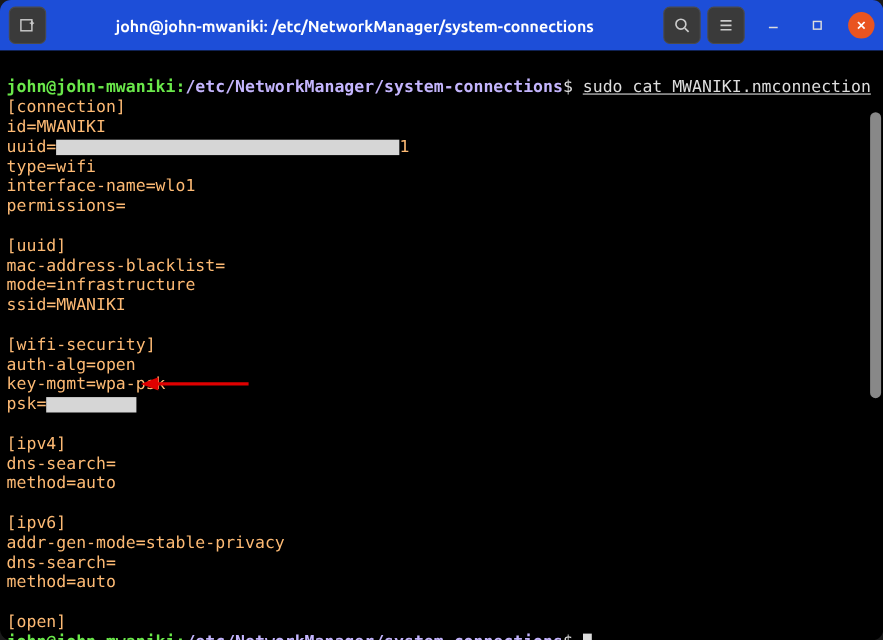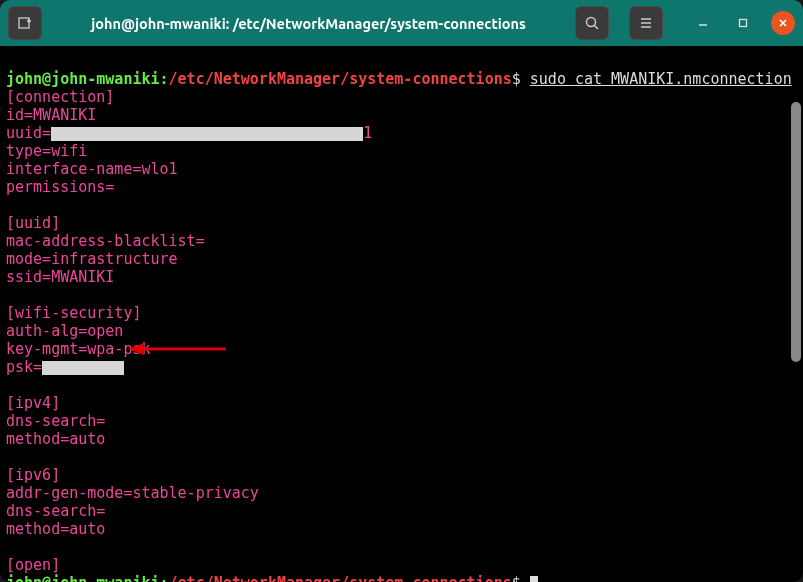--- a/index.html
+++ b/index.html
@@ -6,25 +6,25 @@
   body {
     width: 803px;
     height: 582px;
     background: #1a1a1a;
     font-family: 'DejaVu Sans Mono', 'Ubuntu Mono', monospace;
     overflow: hidden;
     border-radius: 10px;
   }
   .titlebar {
     height: 46px;
-    background: #0f766e;
+    background: #1d4ed8;
     display: flex;
     align-items: center;
     padding: 0 8px;
-    gap: 20px;
+    gap: 6px;
   }
   .tb-btn {
     width: 34px;
     height: 34px;
     border-radius: 6px;
     background: #3a3a3a;
     border: 1px solid #4a4a4a;
     display: flex;
     align-items: center;
     justify-content: center;
@@ -54,24 +54,24 @@
     background: #000;
     height: 536px;
     padding: 6px 4px 0 6px;
     font-size: 15px;
     line-height: 18px;
     color: #ddd;
     white-space: pre;
     overflow: hidden;
   }
   .prompt-user { color: #6ae84a; font-weight: bold; margin-top: 32px; }
-  .prompt-path { color: #ef4444; font-weight: bold; }
+  .prompt-path { color: #c4b5fd; font-weight: bold; }
   .prompt-dollar { color: #ddd; }
   .cmd { color: #ddd; text-decoration: underline; }
-  .output { color: #ec4899; }
+  .output { color: #fdba74; }
   .redacted {
     display: inline-block;
     background: #d6d6d6;
     height: 14px;
     vertical-align: middle;
   }
   .cursor {
     display:inline-block; width:8px; height:16px; background:#ddd; vertical-align: middle;
   }
   .scrollbar {

